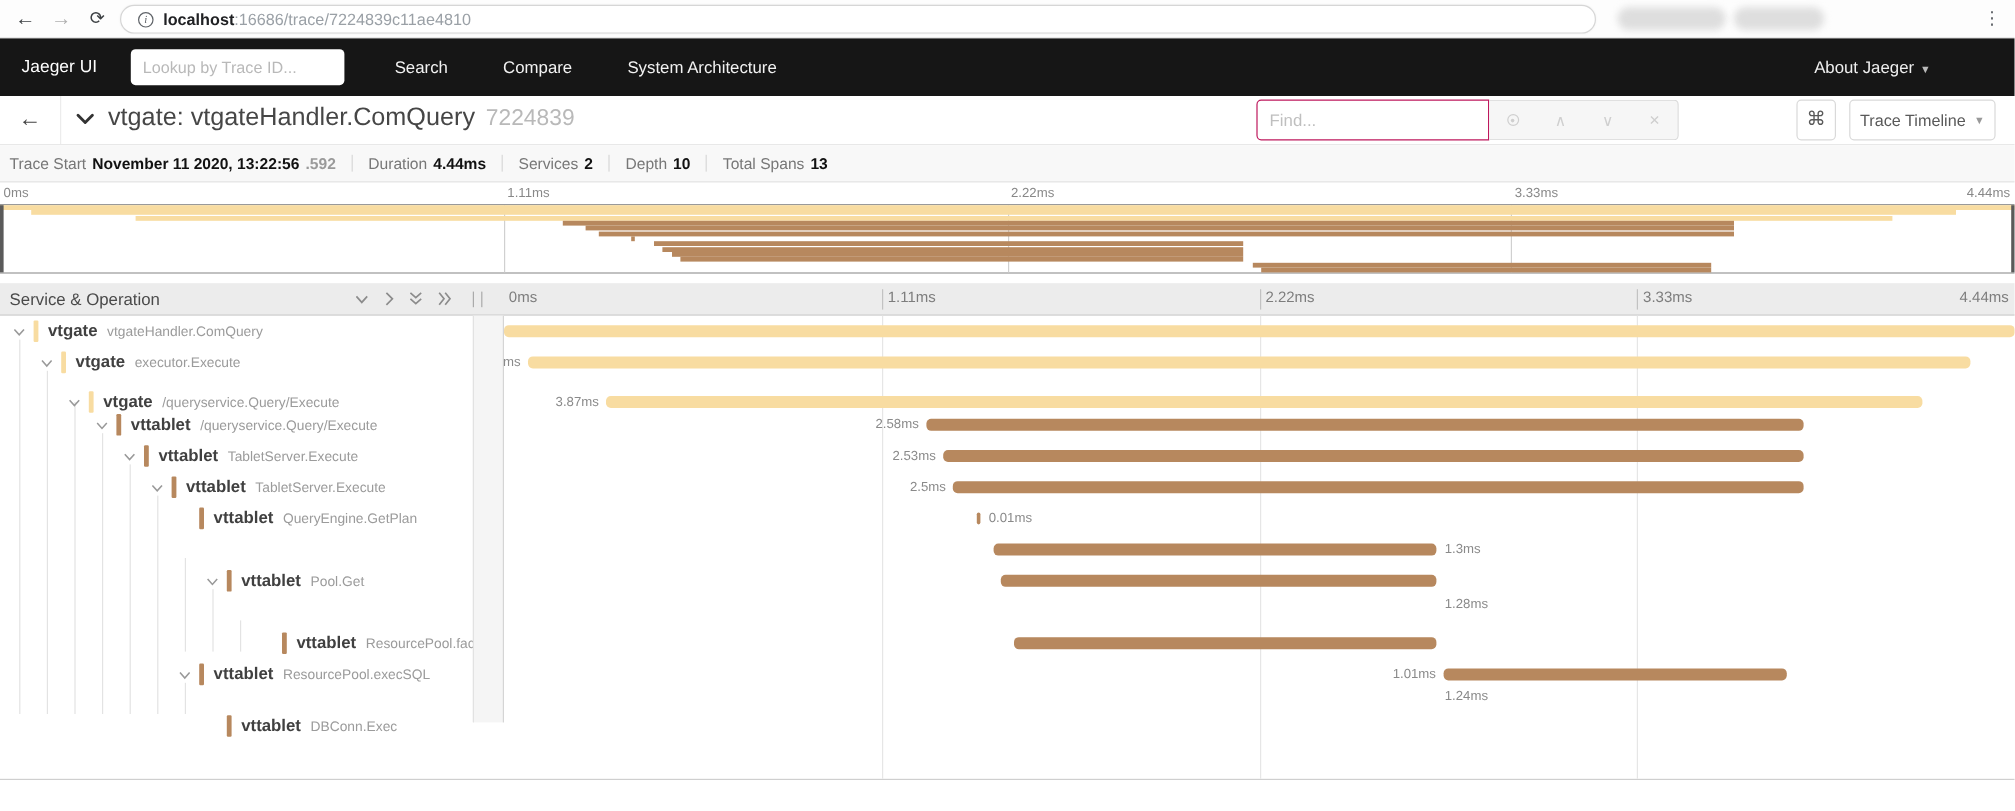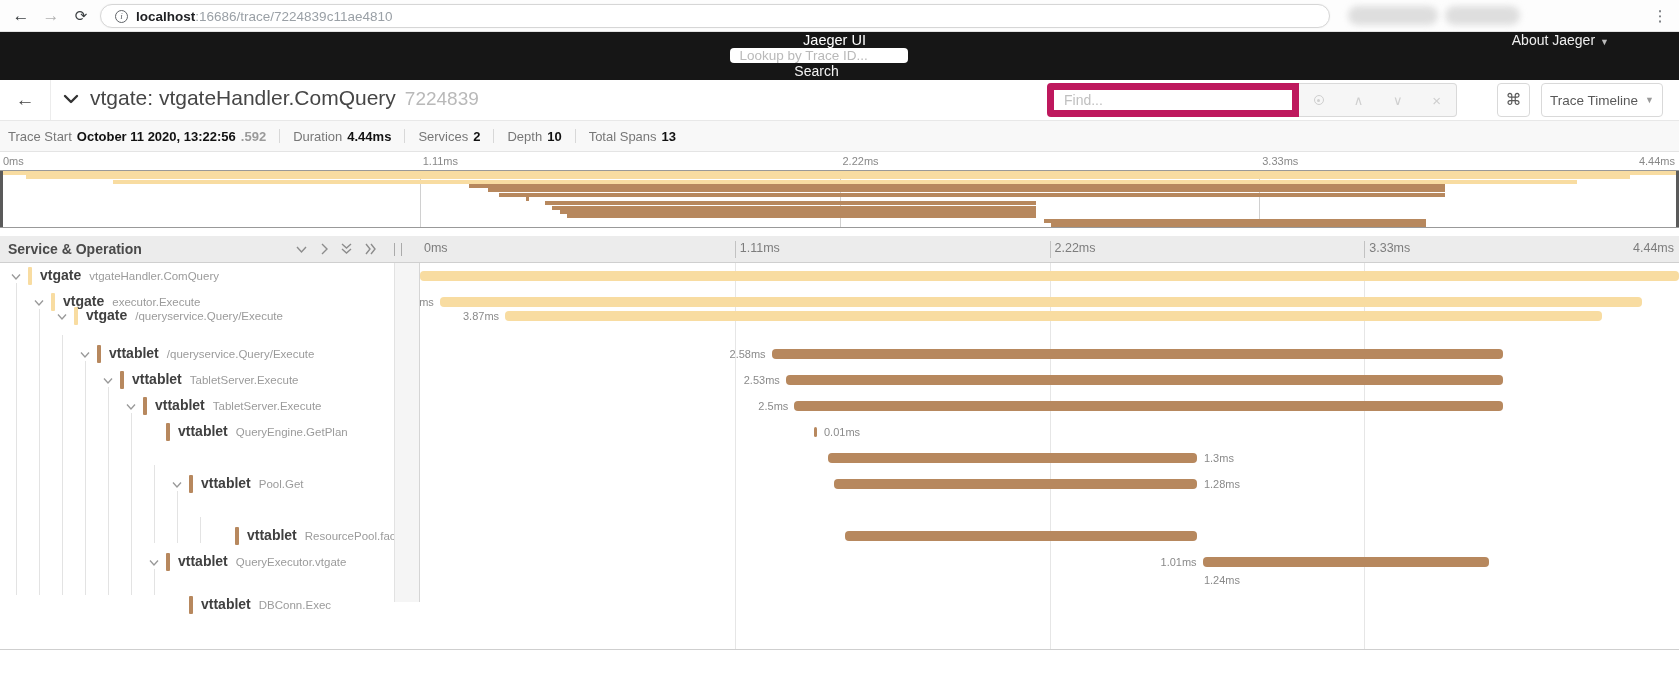--- a/index.html
+++ b/index.html
@@ -12,36 +12,36 @@
   .chrome .navbtn { position:absolute; top:3px; width:26px; height:26px; text-align:center; line-height:26px; font-size:17px; color:#3c4043; border-radius:50%; }
   .chrome .navbtn.disabled { color:#b0b0b0; }
   .omnibox { position:absolute; left:100px; top:4px; width:1230px; height:24px; background:#fff; border:1px solid #d6d6d6; border-radius:12px; display:flex; align-items:center; box-shadow:0 0 2px rgba(0,0,0,.06); }
   .info-ic { display:inline-block; width:13px; height:13px; border:1.3px solid #5f6368; border-radius:50%; color:#5f6368; font-size:9px; line-height:11px; text-align:center; font-family:"Liberation Serif",serif; font-style:italic; margin:0 8px 0 14px; }
   .url { font-size:13.5px; color:#9aa0a6; white-space:nowrap; }
   .url b { color:#202124; font-weight:bold; }
   .blur-blob { position:absolute; top:6px; height:19px; background:#dedede; border-radius:10px; filter:blur(3px); }
   .kebab { position:absolute; right:8px; top:4px; width:22px; height:24px; color:#5f6368; font-size:15px; text-align:center; line-height:24px; }
 
   
-  .jnav { position:absolute; left:0; top:32px; width:100%; height:48px; background:#161616; display:flex; align-items:center;flex-direction:column; }
+  .jnav { position:absolute; left:0; top:32px; width:100%; height:48px; background:#161616; display:flex; align-items:center; }
   .brand { color:#fff; font-size:14.5px; margin:0 28px 0 18px; }
   .lookup { width:178px; height:30px; border-radius:4px; border:none; background:#fff; font-size:13.5px; padding:0 10px; color:#333; margin-right:42px; font-family:"Liberation Sans",sans-serif; }
   .lookup::placeholder { color:#b9b9b9; }
   .jnav a { color:#f2f2f2; font-size:14px; text-decoration:none; margin-right:46px; }
   .about { position:absolute; right:70px; color:#eee; font-size:14px; }
   .about .caret { font-size:9px; color:#bbb; margin-left:5px; }
 
   
   .thead { position:absolute; left:0; top:80px; width:100%; height:41px; background:#fff; border-bottom:1px solid #e8e8e8; }
   .backcell { position:absolute; left:0; top:0; width:51px; height:40px; border-right:1px solid #ececec; text-align:center; line-height:40px; font-size:19px; color:#444; }
   .bigchev { position:absolute; left:60px; top:6px; }
   .ttl { position:absolute; left:90px; top:6px; font-size:21px; color:#464646; white-space:nowrap; }
   .ttl .tid { color:#b9b9b9; margin-left:9px; font-size:19px; }
   .findwrap { position:absolute; left:1047px; top:3px; height:34px; display:flex; }
-  .findinput { width:252px; height:34px; border:7px solid #be185d; border-radius:4px 0 0 4px; padding:0 10px; font-size:14px; color:#555; font-family:"Liberation Sans",sans-serif; }
+  .findinput { width:194px; height:34px; border:1px solid #be185d; border-radius:4px 0 0 4px; padding:0 10px; font-size:14px; color:#555; font-family:"Liberation Sans",sans-serif; }
   .findinput::placeholder { color:#bfbfbf; }
   .findbtns { width:158px; height:34px; background:#f6f6f6; border:1px solid #d9d9d9; border-left:none; border-radius:0 4px 4px 0; display:flex; align-items:center; justify-content:space-around; color:#cfcfcf; font-size:13px; }
   .findbtns .tgt { width:10px; height:10px; border:1.5px solid #cfcfcf; border-radius:50%; position:relative; }
   .findbtns .tgt::after { content:""; position:absolute; left:2.5px; top:2.5px; width:3px; height:3px; background:#cfcfcf; border-radius:50%; }
   .cmdbtn { position:absolute; left:1497px; top:3px; width:33px; height:34px; border:1px solid #d9d9d9; border-radius:4px; background:#fff; text-align:center; line-height:32px; font-size:16px; color:#595959; }
   .viewsel { position:absolute; left:1541px; top:3px; width:122px; height:34px; border:1px solid #d9d9d9; border-radius:4px; background:#fff; font-size:13.5px; color:#595959; display:flex; align-items:center; justify-content:center; gap:7px; }
   .viewsel .caret { font-size:9px; color:#999; }
 
   
   .summary { position:absolute; left:0; top:121px; width:100%; height:31px; background:#f8f8f8; border-bottom:1px solid #e4e4e4; display:flex; align-items:center; font-size:13px; color:#777; padding-left:8px; }
@@ -55,21 +55,21 @@
   .miniruler .tick { position:absolute; top:3px; padding-left:3px; }
   .miniruler .tick.last { padding:0 4px 0 0; transform:translateX(-100%); }
   .minimap { position:absolute; left:0; top:170px; width:100%; height:58px; border-top:1px solid #999; border-bottom:1px solid #999; background:#fff; }
   .minimap .grid { position:absolute; top:0; bottom:0; width:1px; background:#d0d0d0; }
   .mini-row { position:relative; height:4px; margin-bottom:0.35px; }
   .mini-bar { position:absolute; top:0; height:100%; }
   .mm-handle { position:absolute; top:0; bottom:0; width:3px; background:#5a5a5a; }
 
   
   .gridhead { position:absolute; left:0; top:236px; width:100%; height:27px; background:#ececec; border-bottom:1px solid #cfcfcf; font-size:14px; color:#4a4a4a; }
-  .gh-left { position:absolute; left:8px; top:5px; font-weight:bold; }
+  .gh-left { position:absolute; left:8px; top:5px; font-weight:normal; }
   .gh-icons { position:absolute; left:295px; top:6px; display:flex; gap:11px; color:#8c8c8c; }
   .grip { position:absolute; left:394px; top:7px; width:8px; height:13px; border-left:1px solid #aaa; border-right:1px solid #aaa; }
   .gh-ruler { position:absolute; left:420px; top:0; right:0; height:100%; font-size:12.5px; color:#7d7d7d; }
   .gh-ruler .tick { position:absolute; top:5px; padding-left:4px; border-left:1px solid #c2c2c2; height:17px; }
   .gh-ruler .tick.first { border-left:none; }
   .gh-ruler .tick.last { border-left:none; padding:0 5px 0 0; transform:translateX(-100%); }
 
   
   .rowsarea { position:absolute; left:0; top:263px; width:100%; height:387px; }
   .gutter { position:absolute; left:394px; top:0; width:26px; height:339px; background:#f5f5f5; border-left:1px solid #e2e2e2; border-right:1px solid #d5d5d5; }
@@ -132,21 +132,21 @@
       </div>
     </div>
     <div class="cmdbtn">⌘</div>
     <div class="viewsel">
         <span>Trace Timeline</span>
         <span class="caret">▼</span>
       </div>
   </div>
 
   <div class="summary" id="summary">
-      <span class="sitem">Trace Start<b>October 11 2020, 13:22:56</b><b class="dim">.592</b></span>
+      <span class="sitem">Trace Start<b>November 11 2020, 13:22:56</b><b class="dim">.592</b></span>
       <span class="sdiv"></span>
       <span class="sitem">Duration<b>4.44ms</b></span>
       <span class="sdiv"></span>
       <span class="sitem">Services<b>2</b></span>
       <span class="sdiv"></span>
       <span class="sitem">Depth<b>10</b></span>
       <span class="sdiv"></span>
       <span class="sitem">Total Spans<b>13</b></span>
     </div>
 
@@ -278,21 +278,21 @@
               <polyline points="2,3.5 6,8 10,3.5" fill="none" stroke="#999" stroke-width="1.3"></polyline>
             </svg>
           </span>
           <span class="chip" style="left: 28px; background: rgb(248, 220, 161);"></span>
           <span class="svc" style="left: 40px;">vtgate<span class="op">vtgateHandler.ComQuery</span></span>
         </div>
         <div class="barcell">
           <div class="bar" style="left: 0%; width: max(100%, 3px); background: rgb(248, 220, 161);"></div>
         </div>
       </div>
-      <div class="srow" style="top: 40px; text-align: center;">
+      <div class="srow" style="top: 59px; text-align: center;">
         <div class="namecell">
           <span class="rowchev" style="left: 56px;">
             <svg class="chev" width="12" height="11" viewBox="0 0 12 11">
               <polyline points="2,3.5 6,8 10,3.5" fill="none" stroke="#999" stroke-width="1.3"></polyline>
             </svg>
           </span>
           <span class="chip" style="left: 74px; background: rgb(248, 220, 161);"></span>
           <span class="svc" style="left: 86px;">vtgate<span class="op">/queryservice.Query/Execute</span></span>
         </div>
         <div class="barcell">
@@ -366,42 +366,42 @@
           <span class="rowchev" style="left: 171px;">
             <svg class="chev" width="12" height="11" viewBox="0 0 12 11">
               <polyline points="2,3.5 6,8 10,3.5" fill="none" stroke="#999" stroke-width="1.3"></polyline>
             </svg>
           </span>
           <span class="chip" style="left: 189px; background: rgb(183, 136, 94);"></span>
           <span class="svc" style="left: 201px;">vttablet<span class="op">Pool.Get</span></span>
         </div>
         <div class="barcell">
           <div class="bar" style="left: 32.8829%; width: max(28.8288%, 3px); background: rgb(183, 136, 94);"></div>
-          <span class="barlabel" style="left: calc(61.7117% + 7px);">1.28ms</span>
+          <span class="barlabel" style="left: calc(61.7117% + 7px); margin-top: 20px;">1.28ms</span>
         </div>
       </div>
       <div class="srow" style="top: 260px;">
         <div class="namecell">
           <span class="chip" style="left: 235px; background: rgb(183, 136, 94);"></span>
           <span class="svc" style="left: 247px;">vttablet<span class="op">ResourcePool.factory</span></span>
         </div>
         <div class="barcell">
           <div class="bar" style="left: 33.7838%; width: max(27.9279%, 3px); background: rgb(183, 136, 94);"></div>
           <span class="barlabel" style="left: calc(61.7117% + 7px); margin-top: 44px;">1.24ms</span>
         </div>
       </div>
       <div class="srow" style="top: 286px;">
         <div class="namecell">
           <span class="rowchev" style="left: 148px;">
             <svg class="chev" width="12" height="11" viewBox="0 0 12 11">
               <polyline points="2,3.5 6,8 10,3.5" fill="none" stroke="#999" stroke-width="1.3"></polyline>
             </svg>
           </span>
           <span class="chip" style="left: 166px; background: rgb(183, 136, 94);"></span>
-          <span class="svc" style="left: 178px;">vttablet<span class="op">QueryExecutor.vtgate</span></span>
+          <span class="svc" style="left: 178px;">vttablet<span class="op">ResourcePool.execSQL</span></span>
         </div>
         <div class="barcell">
           <div class="bar" style="left: 62.1622%; width: max(22.7477%, 3px); background: rgb(183, 136, 94);"></div>
           <span class="barlabel" style="right: calc(37.8378% + 6px);">1.01ms</span>
         </div>
       </div>
       <div class="srow" style="top: 312px; margin-top: 17px;">
         <div class="namecell">
           <span class="chip" style="left: 189px; background: rgb(183, 136, 94);"></span>
           <span class="svc" style="left: 201px;">vttablet<span class="op">DBConn.Exec</span></span>

